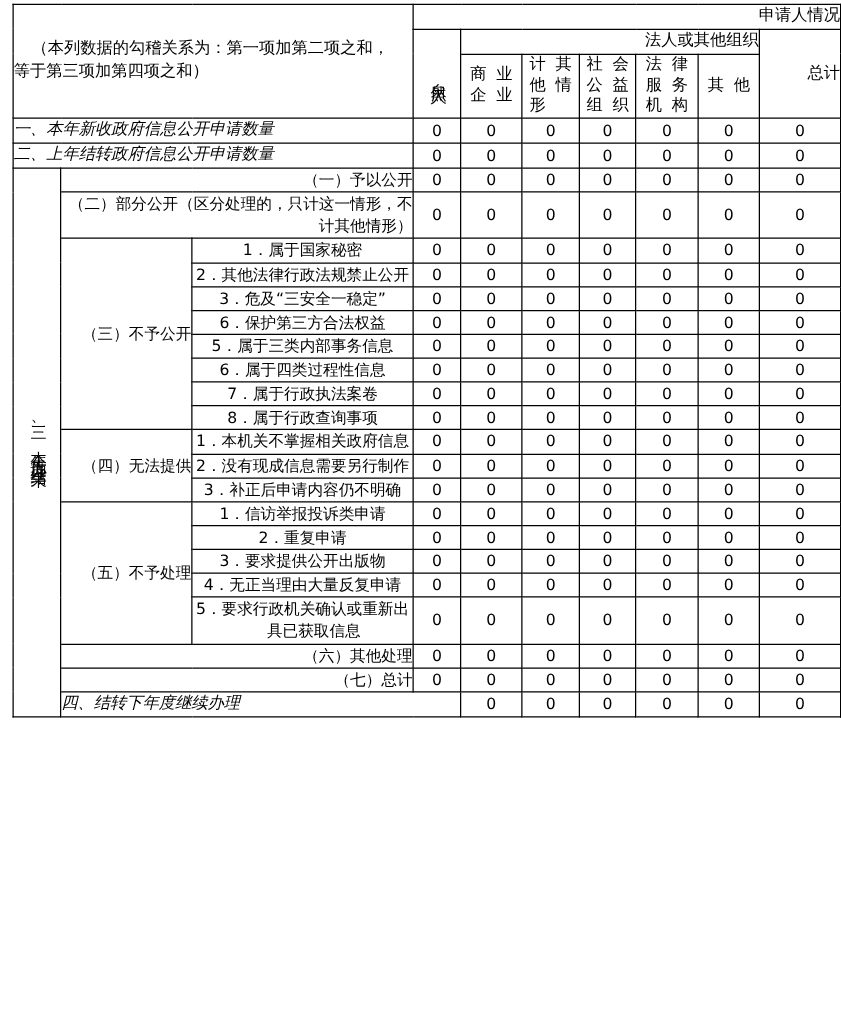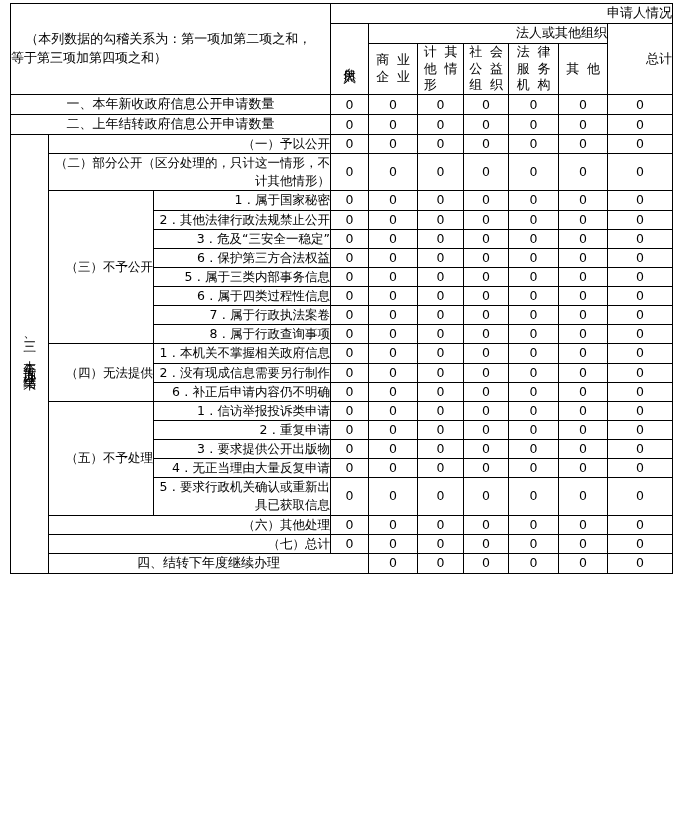--- a/index.html
+++ b/index.html
@@ -73,36 +73,37 @@
     text-indent: 0;
     text-align: left;
     margin-left: 21px;
   }
   .note .ln1 { display:block; text-indent: 1.1em; }
   .note .ln2 { display:block; }
   
   .lvl1 {
     padding: 5px 4px 5px 8px;
     font-size: 13px;
-    text-align: center;
+    text-align: left;
+    font-style: italic;
   }
   .lvl2 {
     padding: 5px 4px 5px 12px;
     font-size: 12.5px;
     text-align: right;
   }
   .lvl2c {
     padding: 5px 2px;
     font-size: 12.5px;
     text-align: right;
   }
   .lvl3 {
     padding: 5px 4px 5px 8px;
     font-size: 12.5px;
-    text-align: right;
+    text-align: center;
     margin-left: 15px;
   }
   .lvl3 .cont {
     display: block;
     padding-left: 1.45em;
   }
   .sidecap {
     text-align: center;
     vertical-align: middle;
     padding: 2px;
@@ -314,21 +315,21 @@
       <td class="lvl3">2．没有现成信息需要另行制作</td>
       <td class="num">0</td>
       <td class="num">0</td>
       <td class="num">0</td>
       <td class="num">0</td>
       <td class="num">0</td>
       <td class="num">0</td>
       <td class="num">0</td>
     </tr>
     <tr>
-      <td class="lvl3">6．补正后申请内容仍不明确</td>
+      <td class="lvl3">3．补正后申请内容仍不明确</td>
       <td class="num">0</td>
       <td class="num">0</td>
       <td class="num">0</td>
       <td class="num">0</td>
       <td class="num">0</td>
       <td class="num">0</td>
       <td class="num">0</td>
     </tr>
 
     <tr>

